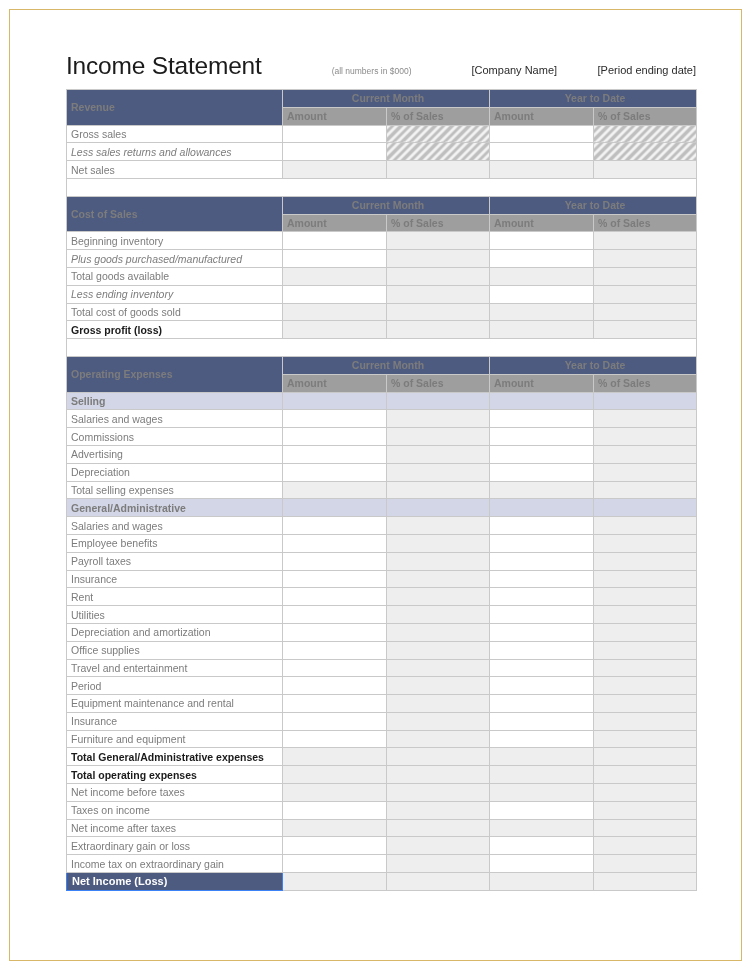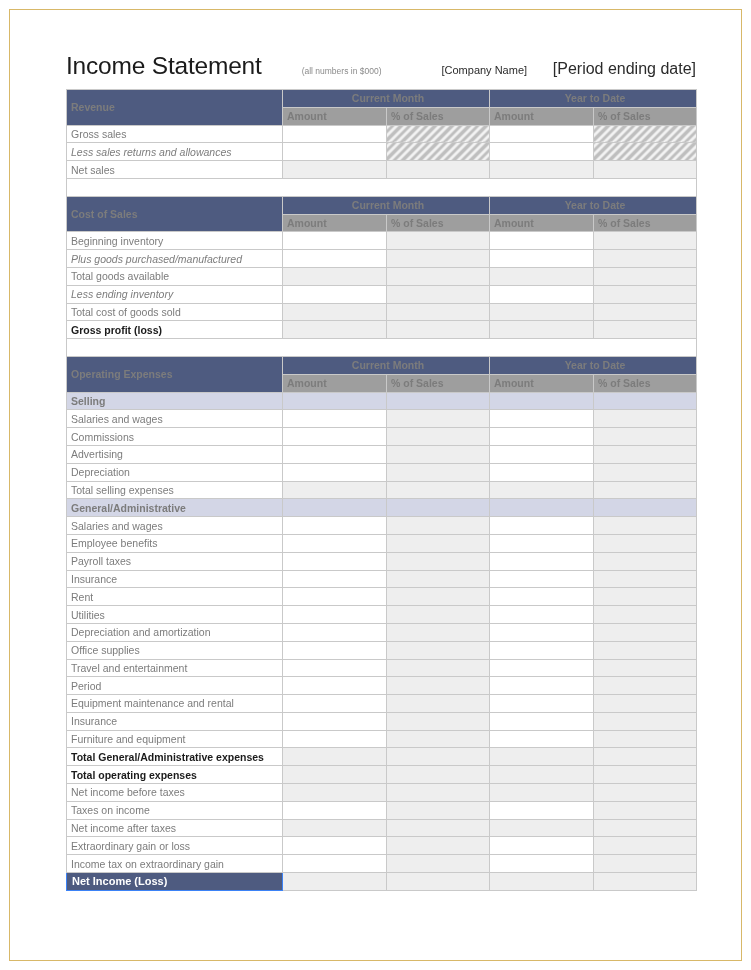--- a/index.html
+++ b/index.html
@@ -38,32 +38,33 @@
   .doc-title {
     font-size: 24.5px;
     font-weight: 400;
     color: #1b1b1b;
     letter-spacing: -0.2px;
     white-space: nowrap;
   }
   .units-note {
     font-size: 8.5px;
     color: #8b8b8b;
+    margin-left: 30px;
     white-space: nowrap;
     padding-left: 40px;
   }
   .company-name {
     font-size: 11px;
     color: #2b2b2b;
     margin-left: 28px;
     white-space: nowrap;
     padding-left: 32px;
   }
   .period-date {
-    font-size: 16px;
+    font-size: 11px;
     color: #2b2b2b;
     margin-left: auto;
     white-space: nowrap;
   }
 
   
   table.stmt {
     border-collapse: collapse;
     width: 630px;
     table-layout: fixed;

